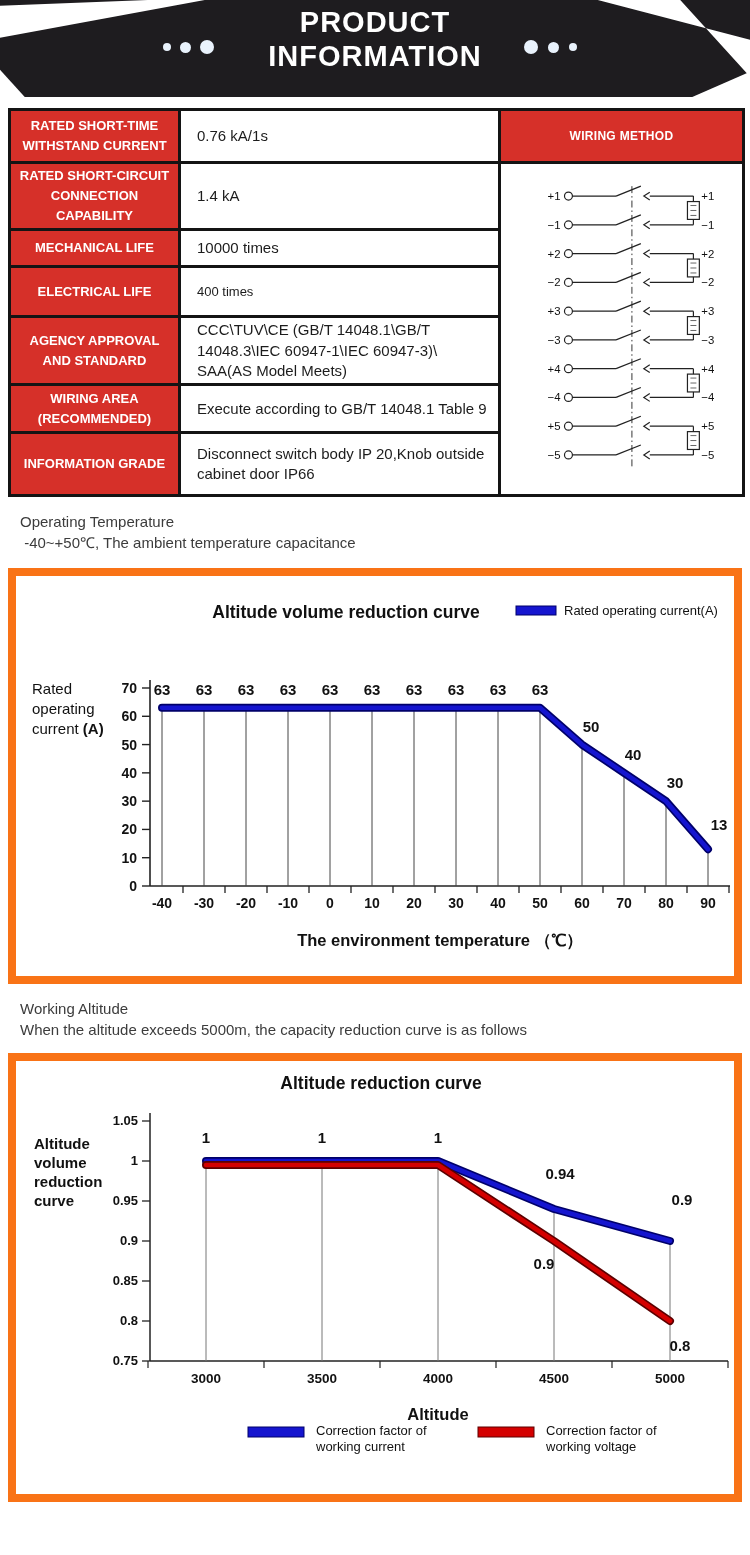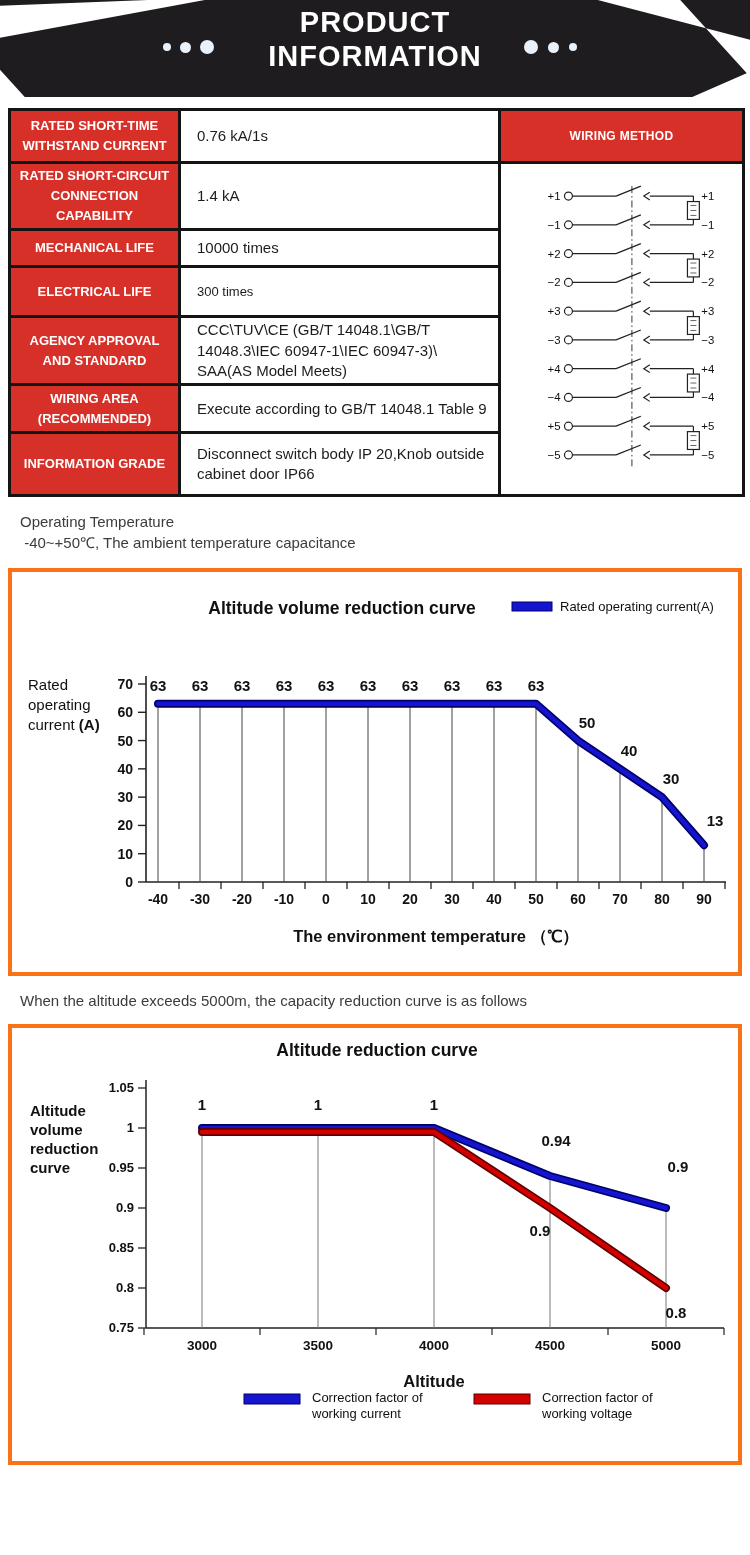--- a/index.html
+++ b/index.html
@@ -44,21 +44,21 @@
   .spec-table tr:nth-child(7){height:63px;}
   .wiring-header{
     background:#d63029;color:#fff;font-weight:bold;font-size:12px;
     text-align:center;letter-spacing:.3px;
   }
   .wiring-cell{background:#fff;text-align:center;vertical-align:middle;padding:2px 0;}
   
   .text-block{margin:14px 0 0 20px;font-size:15px;color:#3c3c3c;line-height:21px;}
   .text-block div{white-space:pre;}
   
-  .chart-box{margin:15px 8px 0 8px;border:4px solid #f97316;background:#fff;}
+  .chart-box{margin:15px 8px 0 8px;border:8px solid #f97316;background:#fff;}
   #chart1-box{height:400px;}
   #chart2-box{margin-top:13px;height:433px;}
   .chart-box svg{display:block;}
 </style>
 </head>
 <body>
 
 <div class="banner" style="background: rgb(30, 28, 31);">
   <div class="stripe stripe-left"></div>
   <div class="stripe stripe-right"></div>
@@ -195,21 +195,21 @@
             <line x1="189" y1="267.5" x2="195" y2="267.5" stroke="#555" stroke-width="0.9"></line>
           </svg>
       </td>
     </tr>
     <tr>
       <td class="label-cell" style="background: rgb(214, 48, 41);">MECHANICAL LIFE</td>
       <td class="value-cell">10000 times</td>
     </tr>
     <tr>
       <td class="label-cell" style="background: rgb(214, 48, 41);">ELECTRICAL LIFE</td>
-      <td class="value-cell">300 times</td>
+      <td class="value-cell">400 times</td>
     </tr>
     <tr>
       <td class="label-cell" style="background: rgb(214, 48, 41);">AGENCY APPROVAL AND STANDARD</td>
       <td class="value-cell">CCC\TUV\CE (GB/T 14048.1\GB/T 14048.3\IEC 60947-1\IEC 60947-3)\ SAA(AS Model Meets)</td>
     </tr>
     <tr>
       <td class="label-cell" style="background: rgb(214, 48, 41);">WIRING AREA (RECOMMENDED)</td>
       <td class="value-cell">Execute according to GB/T 14048.1 Table 9</td>
     </tr>
     <tr>
@@ -306,20 +306,21 @@
       <text x="524" y="118.79999999999998" font-size="15" text-anchor="middle" fill="#111" font-weight="bold" font-family="Liberation Sans, sans-serif">63</text>
       <text x="575" y="155.57142857142856" font-size="15" text-anchor="middle" fill="#111" font-weight="bold" font-family="Liberation Sans, sans-serif">50</text>
       <text x="617" y="183.85714285714283" font-size="15" text-anchor="middle" fill="#111" font-weight="bold" font-family="Liberation Sans, sans-serif">40</text>
       <text x="659" y="212.14285714285714" font-size="15" text-anchor="middle" fill="#111" font-weight="bold" font-family="Liberation Sans, sans-serif">30</text>
       <text x="703" y="254.2285714285714" font-size="15" text-anchor="middle" fill="#111" font-weight="bold" font-family="Liberation Sans, sans-serif">13</text>
       <text x="424" y="370" font-size="16.5" text-anchor="middle" fill="#111" font-weight="bold" font-family="Liberation Sans, sans-serif">The environment temperature （℃）</text>
     </svg>
 </div>
 
 <div class="text-block">
+  <div>Working Altitude</div>
   <div>When the altitude exceeds 5000m, the capacity reduction curve is as follows</div>
 </div>
 
 <div class="chart-box" id="chart2-box">
   <svg id="chart2-svg" width="730" height="433" viewBox="0 0 730 433">
       <text x="365" y="28" font-size="17.5" text-anchor="middle" fill="#111" font-weight="bold" font-family="Liberation Sans, sans-serif">Altitude reduction curve</text>
       <text x="18" y="88" font-size="15" text-anchor="start" fill="#111" font-weight="bold" font-family="Liberation Sans, sans-serif">Altitude</text>
       <text x="18" y="107" font-size="15" text-anchor="start" fill="#111" font-weight="bold" font-family="Liberation Sans, sans-serif">volume</text>
       <text x="18" y="126" font-size="15" text-anchor="start" fill="#111" font-weight="bold" font-family="Liberation Sans, sans-serif">reduction</text>
       <text x="18" y="145" font-size="15" text-anchor="start" fill="#111" font-weight="bold" font-family="Liberation Sans, sans-serif">curve</text>

